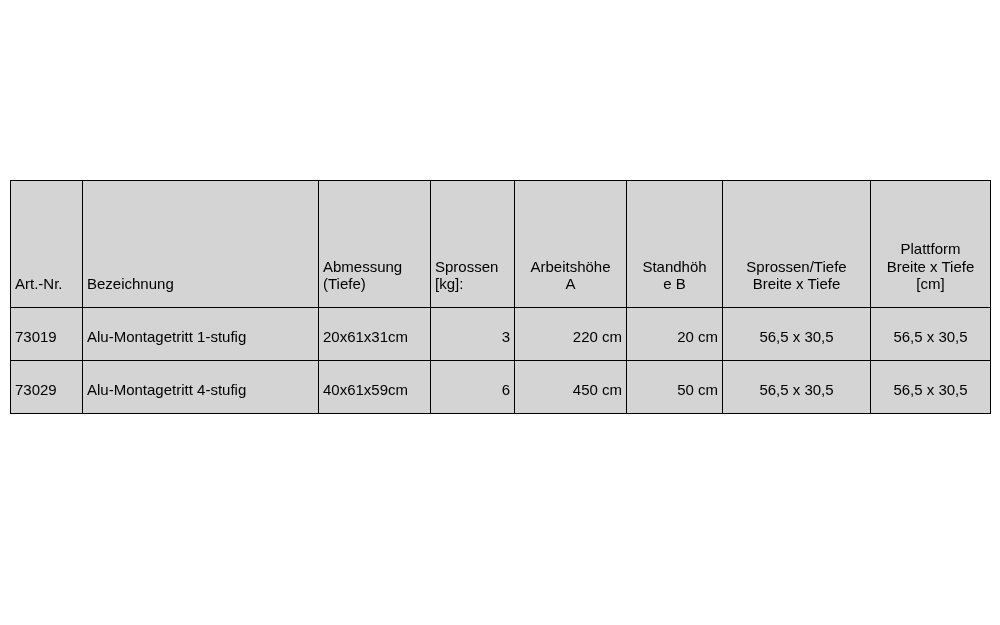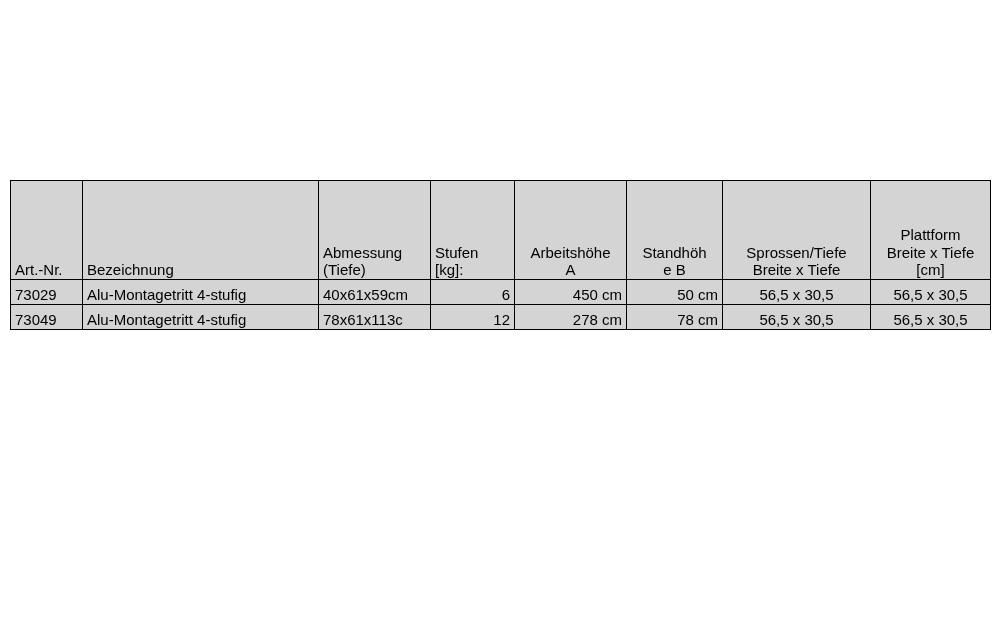--- a/index.html
+++ b/index.html
@@ -24,21 +24,21 @@
   table.spec {
     border-collapse: collapse;
     table-layout: fixed;
     width: 980px;
     font-size: 15px;
     line-height: 1.15;
   }
   table.spec th,
   table.spec td {
     border: 1px solid #000000;
-    padding: 1px 4px;
+    padding: 15px 4px;
     vertical-align: bottom;
     white-space: nowrap;
     overflow: hidden;
   }
   thead th {
     background: #d4d4d4;
     font-weight: normal;
     height: 96px;
     vertical-align: bottom;
   }
@@ -93,21 +93,21 @@
             </span>
           </th>
           <th class="hdr-left">
             <span class="hdr-lines">
               <span>Abmessung</span>
               <span>(Tiefe)</span>
             </span>
           </th>
           <th class="hdr-left">
             <span class="hdr-lines">
-              <span>Stufen</span>
+              <span>Sprossen</span>
               <span>[kg]:</span>
             </span>
           </th>
           <th class="hdr-center">
             <span class="hdr-lines">
               <span>Arbeitshöhe</span>
               <span>A</span>
             </span>
           </th>
           <th class="hdr-center">
@@ -126,34 +126,34 @@
             <span class="hdr-lines">
               <span>Plattform</span>
               <span>Breite x Tiefe</span>
               <span>[cm]</span>
             </span>
           </th>
         </tr>
     </thead>
     <tbody>
         <tr>
+          <td class="cell-left">73019</td>
+          <td class="cell-left">Alu-Montagetritt 1-stufig</td>
+          <td class="cell-left">20x61x31cm</td>
+          <td class="cell-right">3</td>
+          <td class="cell-right">220 cm</td>
+          <td class="cell-right">20 cm</td>
+          <td class="cell-center">56,5 x 30,5</td>
+          <td class="cell-center">56,5 x 30,5</td>
+        </tr>
+        <tr>
           <td class="cell-left">73029</td>
           <td class="cell-left">Alu-Montagetritt 4-stufig</td>
           <td class="cell-left">40x61x59cm</td>
           <td class="cell-right">6</td>
           <td class="cell-right">450 cm</td>
           <td class="cell-right">50 cm</td>
           <td class="cell-center">56,5 x 30,5</td>
           <td class="cell-center">56,5 x 30,5</td>
         </tr>
-        <tr>
-          <td class="cell-left">73049</td>
-          <td class="cell-left">Alu-Montagetritt 4-stufig</td>
-          <td class="cell-left">78x61x113c</td>
-          <td class="cell-right">12</td>
-          <td class="cell-right">278 cm</td>
-          <td class="cell-right">78 cm</td>
-          <td class="cell-center">56,5 x 30,5</td>
-          <td class="cell-center">56,5 x 30,5</td>
-        </tr>
       </tbody>
   </table>
 </div>
 
 </body></html>

